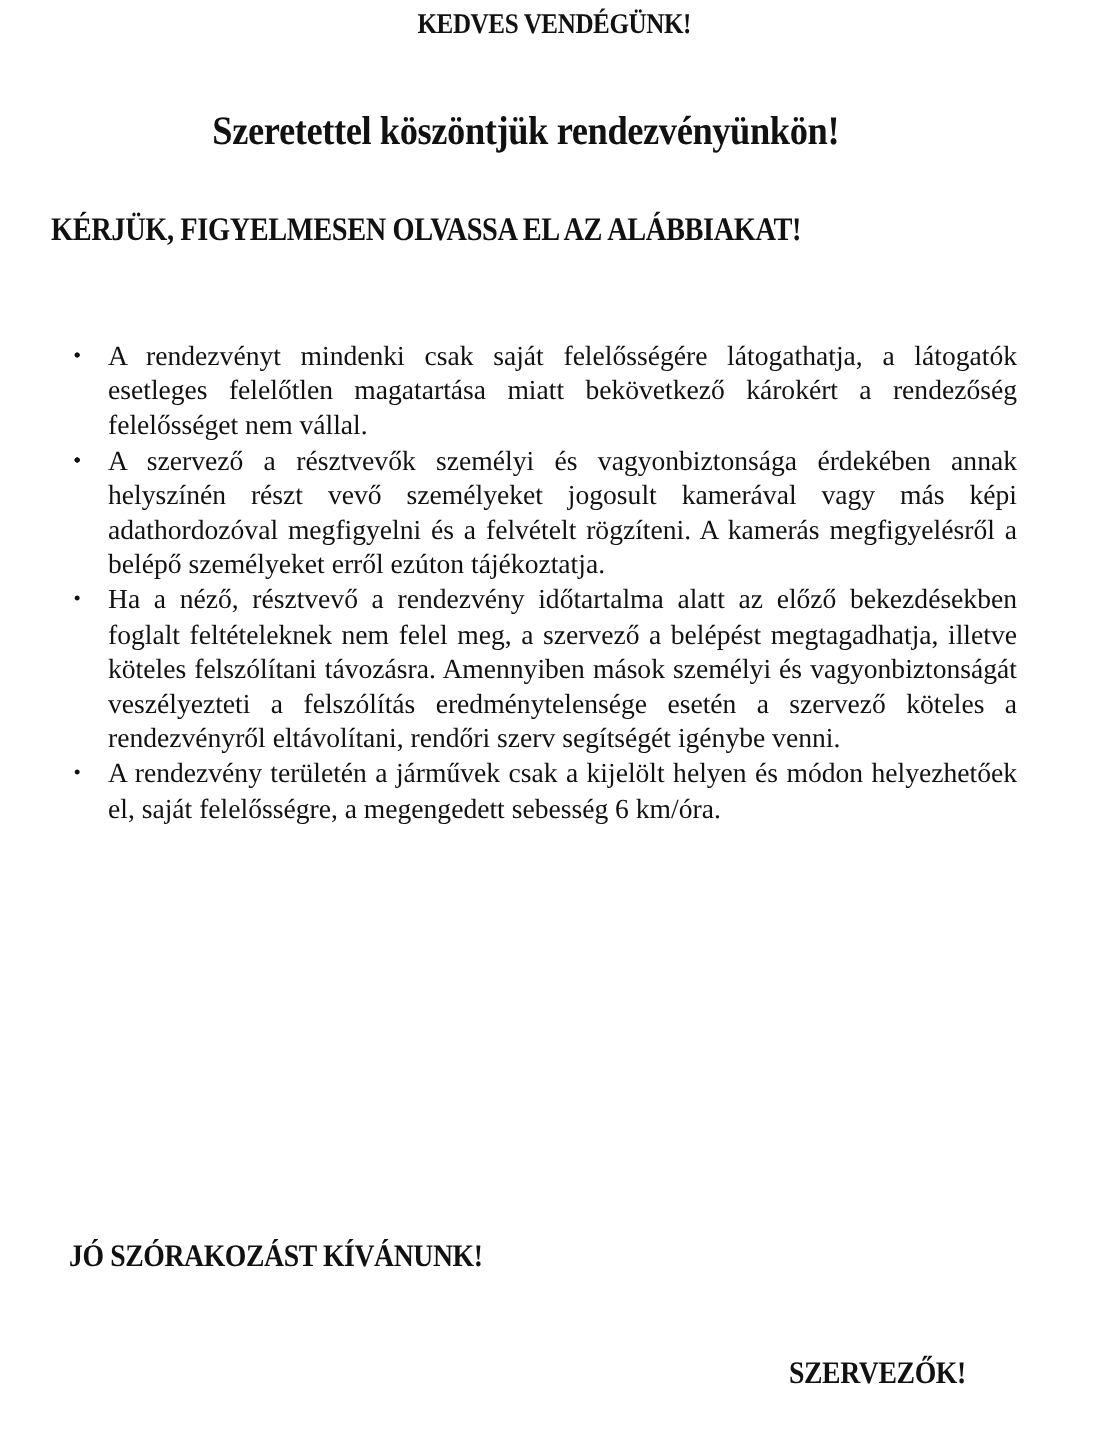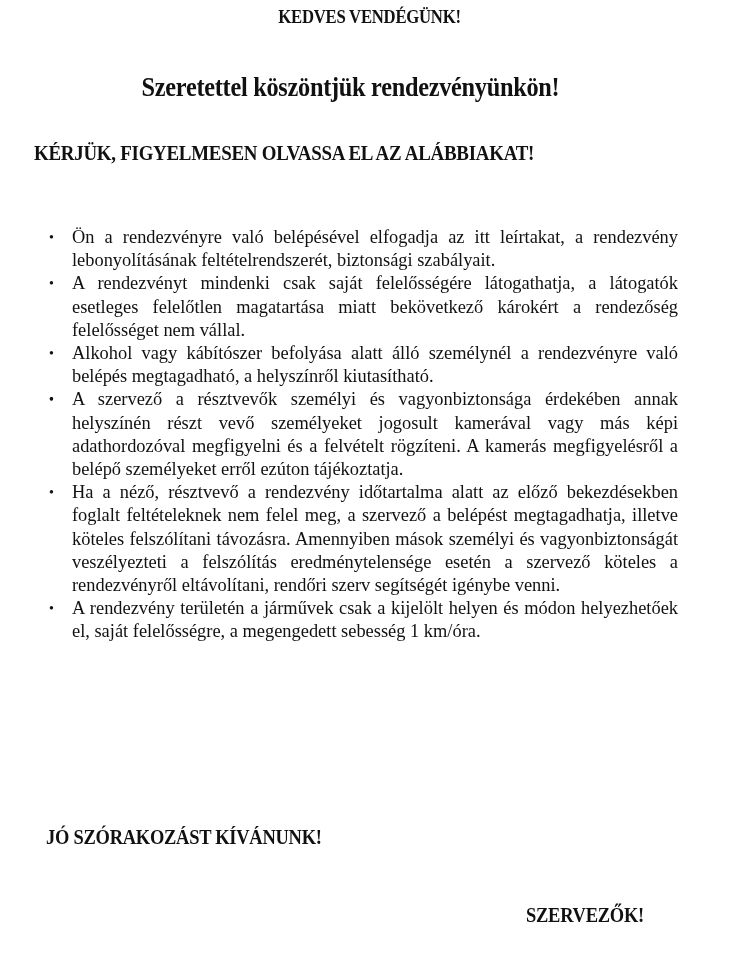--- a/index.html
+++ b/index.html
@@ -87,42 +87,40 @@
 <body>
 
 <div>
   <div id="h-greeting" class="heading">KEDVES VENDÉGÜNK!</div>
   <div id="h-welcome" class="heading">Szeretettel köszöntjük rendezvényünkön!</div>
   <div id="h-readme" class="heading">KÉRJÜK, FIGYELMESEN OLVASSA EL AZ ALÁBBIAKAT!</div>
 
   <ul class="rules">
     <li style="margin-bottom:0">
       <span class="bullet">•</span>
-      <span>Ön a rendezvényre való belépésével elfogadja az itt leírtakat, a rendezvény lebonyolításának feltételrendszerét, biztonsági szabályait.</span>
     </li>
     <li>
       <span class="bullet">•</span>
       <span>A rendezvényt mindenki csak saját felelősségére látogathatja, a látogatók esetleges felelőtlen magatartása miatt bekövetkező károkért a rendezőség felelősséget nem vállal.</span>
     </li>
     <li>
       <span class="bullet">•</span>
-      <span>Alkohol vagy kábítószer befolyása alatt álló személynél a rendezvényre való belépés megtagadható, a helyszínről kiutasítható.</span>
     </li>
     <li>
       <span class="bullet">•</span>
     </li>
     <li>
       <span class="bullet">•</span>
       <span>A szervező a résztvevők személyi és vagyonbiztonsága érdekében annak helyszínén részt vevő személyeket jogosult kamerával vagy más képi adathordozóval megfigyelni és a felvételt rögzíteni. A kamerás megfigyelésről a belépő személyeket erről ezúton tájékoztatja.</span>
     </li>
     <li>
       <span class="bullet">•</span>
       <span>Ha a néző, résztvevő a rendezvény időtartalma alatt az előző bekezdésekben foglalt feltételeknek nem felel meg, a szervező a belépést megtagadhatja, illetve köteles felszólítani távozásra. Amennyiben mások személyi és vagyonbiztonságát veszélyezteti a felszólítás eredménytelensége esetén a szervező köteles a rendezvényről eltávolítani, rendőri szerv segítségét igénybe venni.</span>
     </li>
     <li>
       <span class="bullet">•</span>
-      <span>A rendezvény területén a járművek csak a kijelölt helyen és módon helyezhetőek el, saját felelősségre, a megengedett sebesség 1 km/óra.</span>
+      <span>A rendezvény területén a járművek csak a kijelölt helyen és módon helyezhetőek el, saját felelősségre, a megengedett sebesség 6 km/óra.</span>
     </li>
   </ul>
 
   <div id="f-wish" class="heading">JÓ SZÓRAKOZÁST KÍVÁNUNK!</div>
   <div id="f-org" class="heading">SZERVEZŐK!</div>
 </div>
 
 </body></html>

